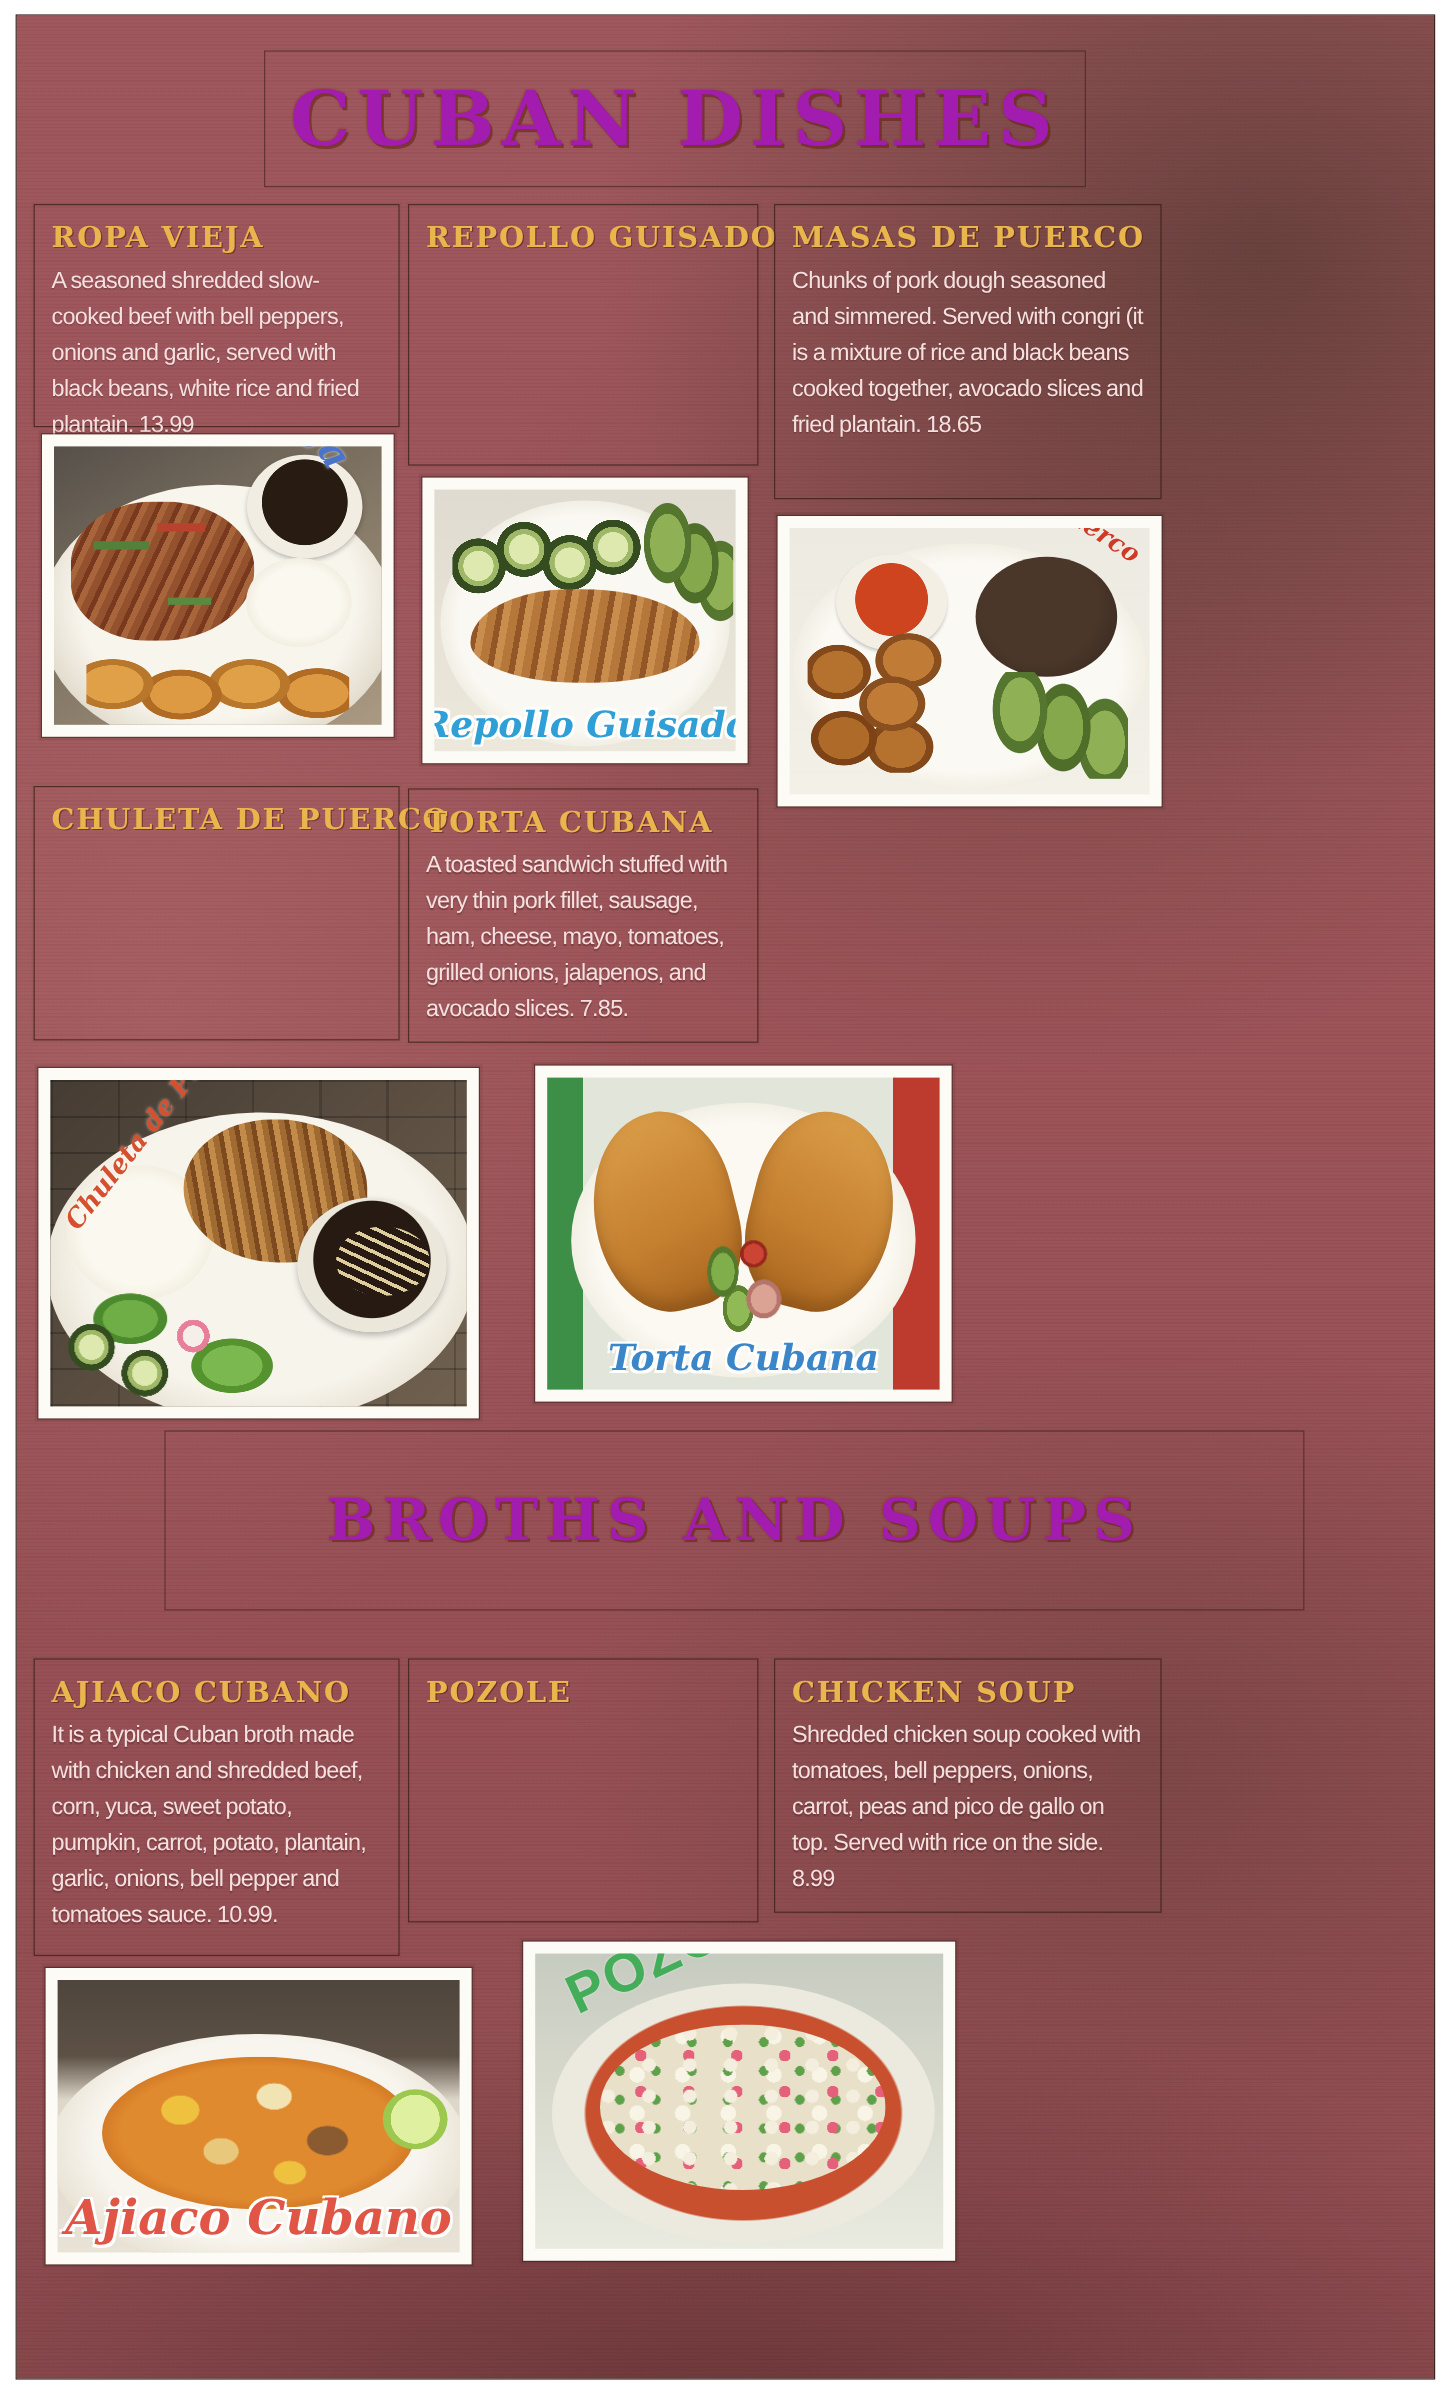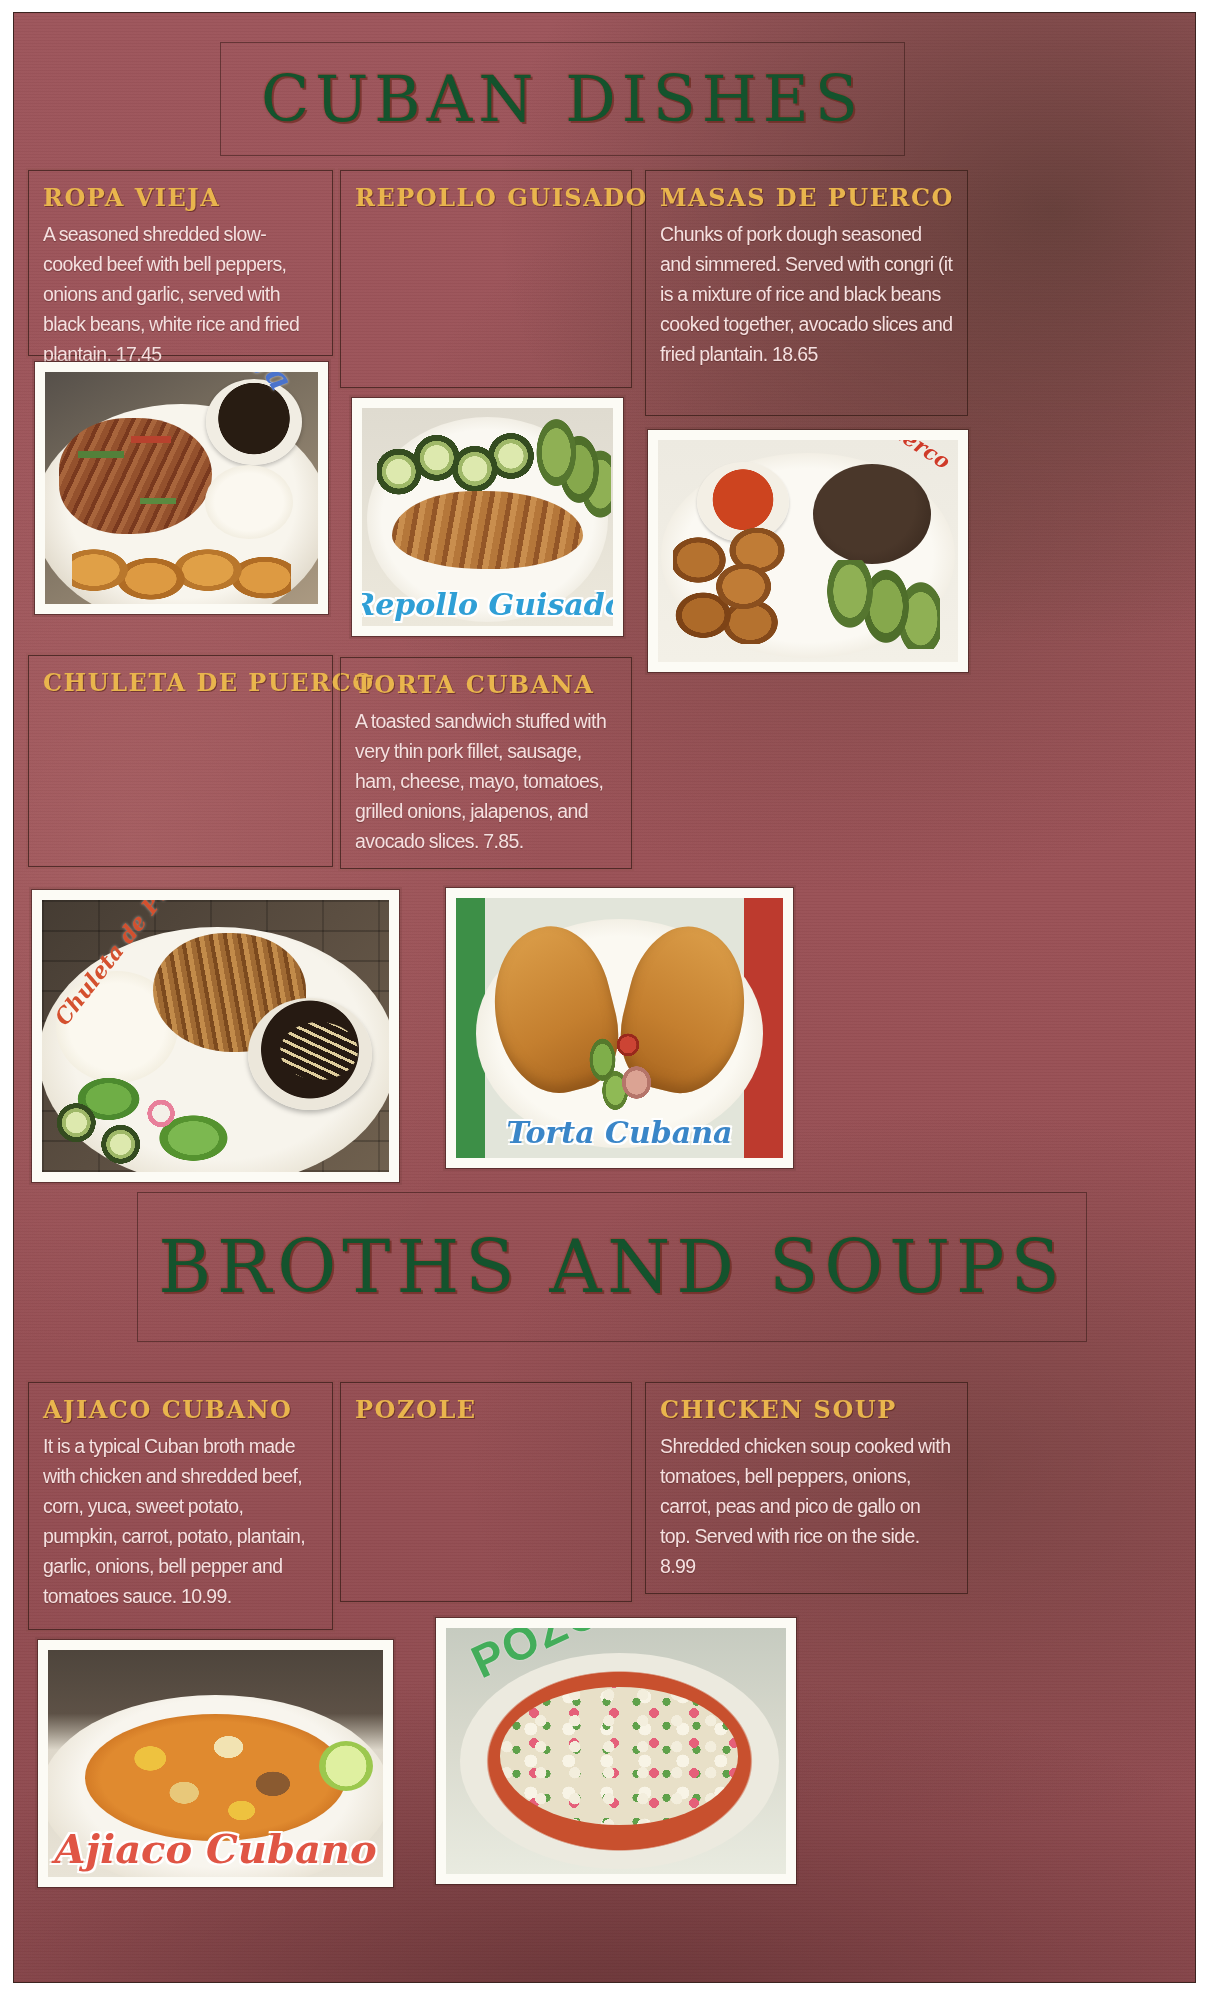--- a/index.html
+++ b/index.html
@@ -13,25 +13,25 @@
           radial-gradient(760px 560px at 80% 74%, rgba(70,50,40,.30), transparent 65%),
           radial-gradient(1100px 520px at 50% 103%, rgba(58,28,26,.45), transparent 72%),
           radial-gradient(700px 900px at 10% 42%, rgba(255,196,186,.10), transparent 60%),
           repeating-linear-gradient(0deg, rgba(0,0,0,.025) 0 1px, rgba(255,255,255,.015) 1px 3px),
           linear-gradient(180deg,#9d555b 0%, #9a5156 45%, #8e4a4f 100%);}
   
   .big-box{position:absolute;border:1px solid rgba(52,26,22,.55);display:flex;
         align-items:center;justify-content:center;box-sizing:border-box;}
   .t1{left:220px;top:42px;width:685px;height:114px;}
   .t2{left:137px;top:1192px;width:950px;height:150px;}
-  .big-title{font-family:"DejaVu Serif",serif;font-weight:normal;color:#14532d;letter-spacing:6px;
+  .big-title{font-family:"DejaVu Serif",serif;font-weight:bold;color:#a21caf;letter-spacing:6px;
         text-shadow:2px 2px 0 rgba(104,36,24,.6), -1px -1px 0 rgba(150,70,40,.35), 0 0 2px rgba(90,30,20,.4);
         white-space:nowrap;}
   .t1 .big-title{font-size:63px;}
-  .t2 .big-title{font-size:72px;}
+  .t2 .big-title{font-size:48px;}
   
   .box{position:absolute;border:1px solid rgba(50,25,20,.7);box-sizing:border-box;
         padding:12px 14px;box-shadow:0 0 0 2px rgba(120,70,60,.12);}
   .b0{left:28px;top:170px;width:305px;height:186px;}
   .b1{left:340px;top:170px;width:292px;height:218px;}
   .b2{left:645px;top:170px;width:323px;height:246px;}
   .b3{left:28px;top:655px;width:305px;height:212px;}
   .b4{left:340px;top:657px;width:292px;height:212px;}
   .b5{left:28px;top:1382px;width:305px;height:248px;}
   .b6{left:340px;top:1382px;width:292px;height:220px;}
@@ -190,21 +190,21 @@
 
 <div class="page">
   <div class="panel"></div>
 
   <div class="big-box t1">
     <span class="big-title">CUBAN DISHES</span>
   </div>
 
   <div class="box b0">
     <div class="dish-title">ROPA VIEJA</div>
-    <div class="dish-desc">A seasoned shredded slow-cooked beef with bell peppers, onions and garlic, served with black beans, white rice and fried plantain. 17.45</div>
+    <div class="dish-desc">A seasoned shredded slow-cooked beef with bell peppers, onions and garlic, served with black beans, white rice and fried plantain. 13.99</div>
   </div>
   <div class="box b1">
     <div class="dish-title">REPOLLO GUISADO</div>
   </div>
   <div class="box b2">
     <div class="dish-title">MASAS DE PUERCO</div>
     <div class="dish-desc">Chunks of pork dough seasoned and simmered. Served with congri (it is a mixture of rice and black beans cooked together, avocado slices and fried plantain. 18.65</div>
   </div>
 
   <div class="photo p0">

